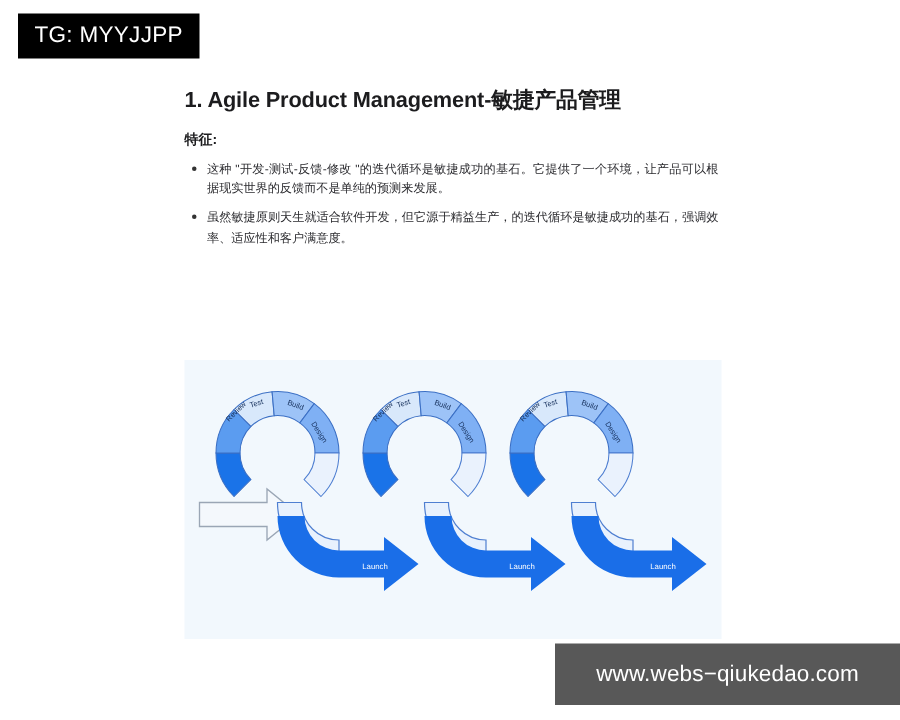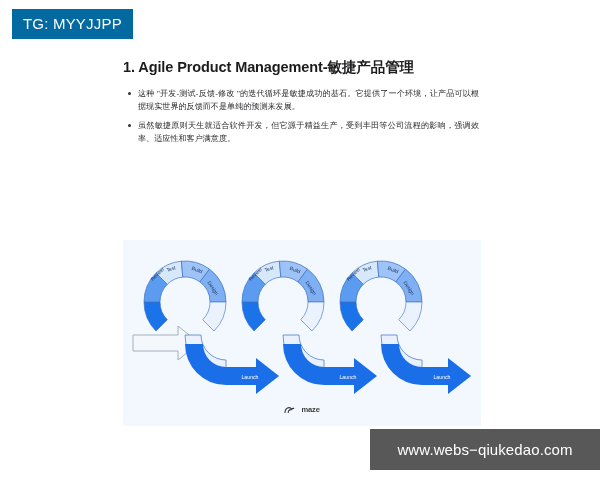--- a/index.html
+++ b/index.html
@@ -13,21 +13,21 @@
     font-family: "Liberation Sans", sans-serif;
     overflow: hidden;
     position: relative;
   }
 
   
   .tg-badge {
     position: absolute;
     left: 12px;
     top: 9px;
-    background: #0369a1;
+    background: #000000;
     color: #ffffff;
     font-size: 15px;
     line-height: 1;
     padding: 7px 11px 8px 11px;
     letter-spacing: 0.2px;
     white-space: nowrap;
     font-family: "Liberation Sans", sans-serif;
   }
 
   
@@ -152,23 +152,24 @@
     text-align: center;
   }
 </style>
 </head>
 <body>
 
 <div class="doc">
 
   <div class="content">
     <h1 class="doc-title">1. Agile Product Management-敏捷产品管理</h1>
+    <p class="feat-label">特征:</p>
     <ul class="bullets">
       <li>这种 "开发-测试-反馈-修改 "的迭代循环是敏捷成功的基石。它提供了一个环境，让产品可以根据现实世界的反馈而不是单纯的预测来发展。</li>
-      <li>虽然敏捷原则天生就适合软件开发，但它源于精益生产，受到丰田等公司流程的影响，强调效率、适应性和客户满意度。</li>
+      <li>虽然敏捷原则天生就适合软件开发，但它源于精益生产，的迭代循环是敏捷成功的基石，强调效率、适应性和客户满意度。</li>
     </ul>
   </div>
 
   <div class="diagram-panel">
     <svg width="358" height="186" viewBox="0 0 358 186" xmlns="http://www.w3.org/2000/svg">
       <defs>
         
       </defs>
 
       <g>
@@ -237,27 +238,18 @@
           <path d="M 29.0 29.0 A 41 41 0 0 0 41 0 L 25 0 A 25 25 0 0 1 17.7 17.7 Z" fill="#eaf2fd" stroke="#4f7fd1" stroke-width="0.7"></path>
 
           <text transform="translate(-26.5,-26.5) rotate(-45)" font-family="Liberation Sans, sans-serif" font-size="5" fill="#16305c" text-anchor="middle">Review</text>
           <text transform="translate(-13.5,-31.5) rotate(-18)" font-family="Liberation Sans, sans-serif" font-size="5" fill="#16305c" text-anchor="middle">Test</text>
           <text transform="translate(11.5,-30.5) rotate(20)" font-family="Liberation Sans, sans-serif" font-size="5" fill="#16305c" text-anchor="middle">Build</text>
           <text transform="translate(26.5,-13.0) rotate(57)" font-family="Liberation Sans, sans-serif" font-size="5" fill="#16305c" text-anchor="middle">Design</text>
         </g>
       </g>
     </svg>
 
-    <div class="maze-logo">
-      <span class="maze-mark">
-        <svg width="12" height="8" viewBox="0 0 12 8" xmlns="http://www.w3.org/2000/svg">
-          <path d="M1 6.4 C1 3.6 3.0 1.6 5.0 1.6 C6.4 1.6 7.3 2.4 7.7 3.3 C8.1 2.6 8.9 2.2 9.7 2.4" fill="none" stroke="#333" stroke-width="1.1" stroke-linecap="round"></path>
-          <path d="M4.2 6.4 C4.2 4.6 5.5 3.5 6.9 3.6" fill="none" stroke="#333" stroke-width="1.1" stroke-linecap="round"></path>
-        </svg>
-      </span>
-      <span class="maze-word">maze</span>
-    </div>
   </div>
 
 </div>
 
 <div class="tg-badge">TG: MYYJJPP</div>
 <div class="watermark">www.webs−qiukedao.com</div>
 
 </body></html>

